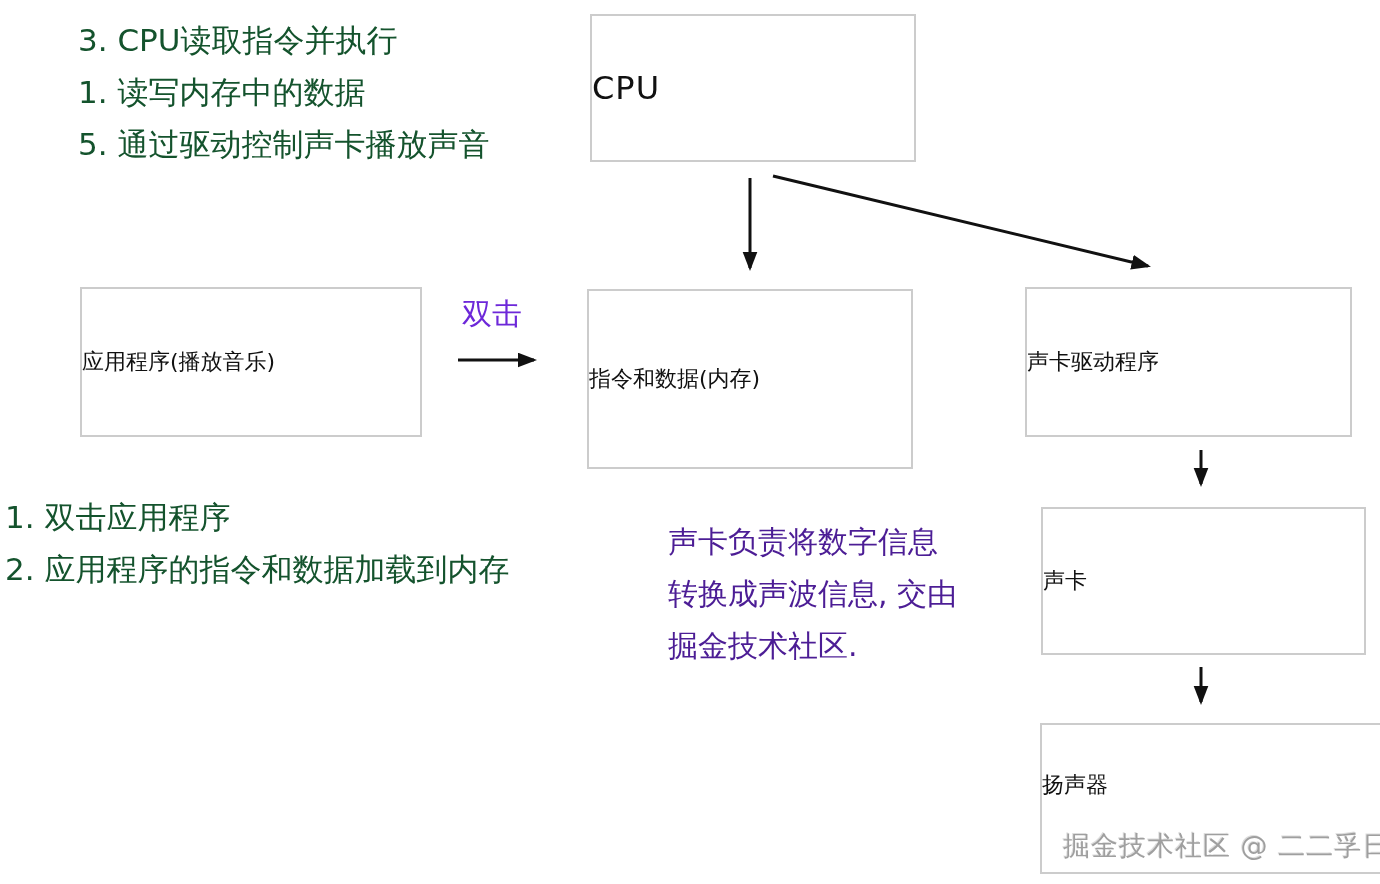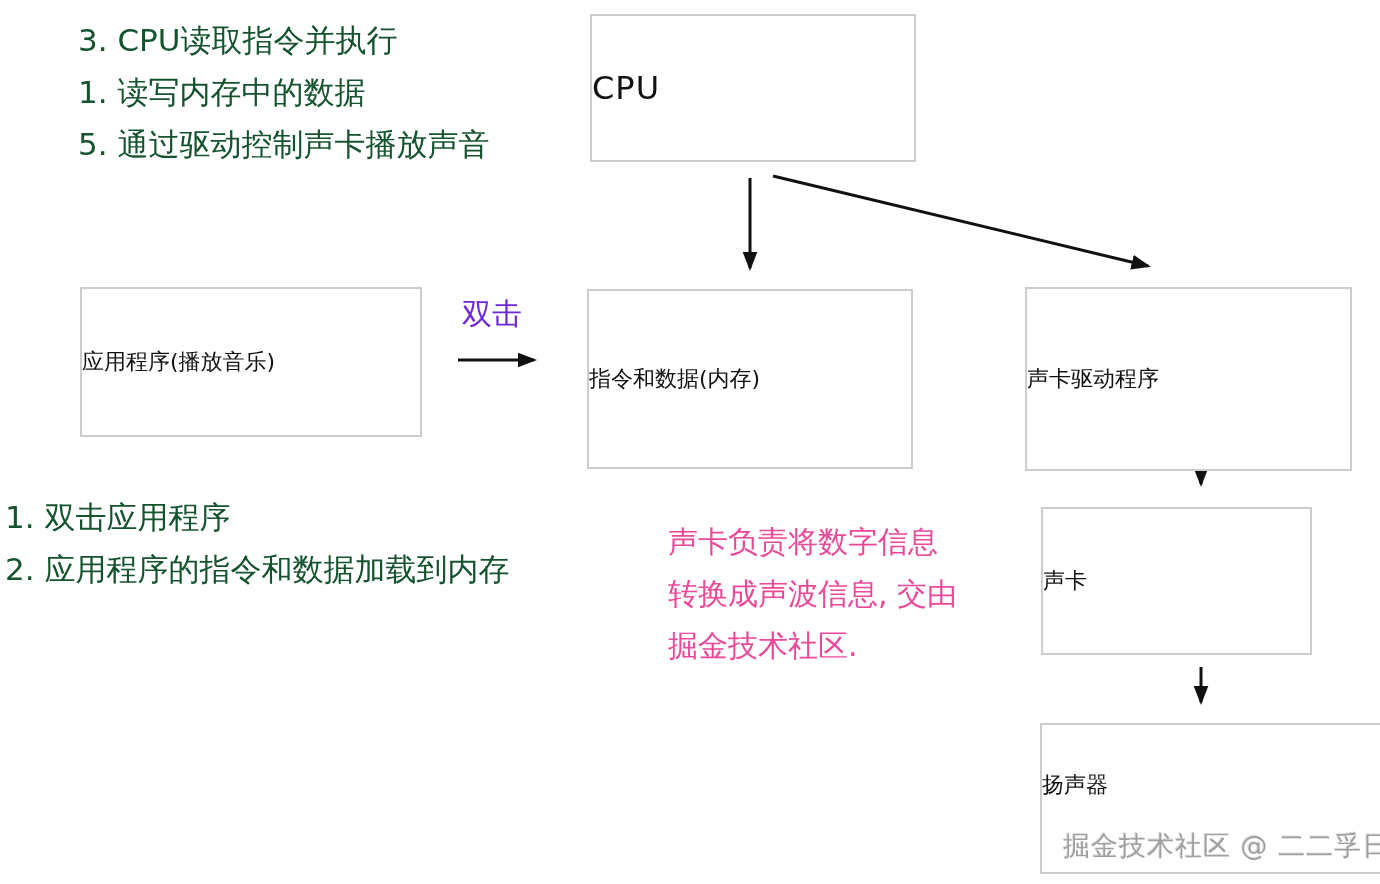--- a/index.html
+++ b/index.html
@@ -49,21 +49,21 @@
   .edge-label {
     position: absolute;
     font-size: 30px;
     color: #6d28d9;
     white-space: nowrap;
   }
   .note-paragraph {
     position: absolute;
     font-size: 30px;
     line-height: 52px;
-    color: #ec4899;
+    color: #4c1d95;
     white-space: nowrap;
   }
   .watermark {
     position: absolute;
     font-size: 27px;
     color: #9f9f9f;
     text-shadow: 2px 2px 1px rgba(255,255,255,0.95), -1px -1px 0 rgba(120,120,120,0.25);
     white-space: nowrap;
     letter-spacing: 1px;
   }
@@ -99,36 +99,36 @@
   <div class="node-box" style="left:80px; top:287px; width:342px; height:150px;">
     <span class="node-label">应用程序(播放音乐)</span>
   </div>
 
   <div class="edge-label" style="left:462px; top:294px;">双击</div>
 
   <div class="node-box" style="left:587px; top:289px; width:326px; height:180px;">
     <span class="node-label">指令和数据(内存)</span>
   </div>
 
-  <div class="node-box" style="left:1025px; top:287px; width:327px; height:184px;">
+  <div class="node-box" style="left:1025px; top:287px; width:327px; height:150px;">
     <span class="node-label">声卡驱动程序</span>
   </div>
 
   <div class="notes" style="left:5px; top:474px;margin-top:17px;">
     <div>1. 双击应用程序</div>
     <div>2. 应用程序的指令和数据加载到内存</div>
   </div>
 
   <div class="note-paragraph" style="left:668px; top:516px;">
     <div>声卡负责将数字信息</div>
     <div>转换成声波信息, 交由</div>
     <div>掘金技术社区.</div>
   </div>
 
-  <div class="node-box" style="left:1041px; top:507px; width:271px; height:148px;">
+  <div class="node-box" style="left:1041px; top:507px; width:325px; height:148px;">
     <span class="node-label">声卡</span>
   </div>
 
   <div class="node-box" style="left:1040px; top:723px; width:384px; height:151px;">
     <span class="node-label" style="position:relative; top:-14px;">扬声器</span>
   </div>
 
   <div class="watermark" style="left:1063px; top:828px;">掘金技术社区 @ 二二孚日</div>
 
 </div>

